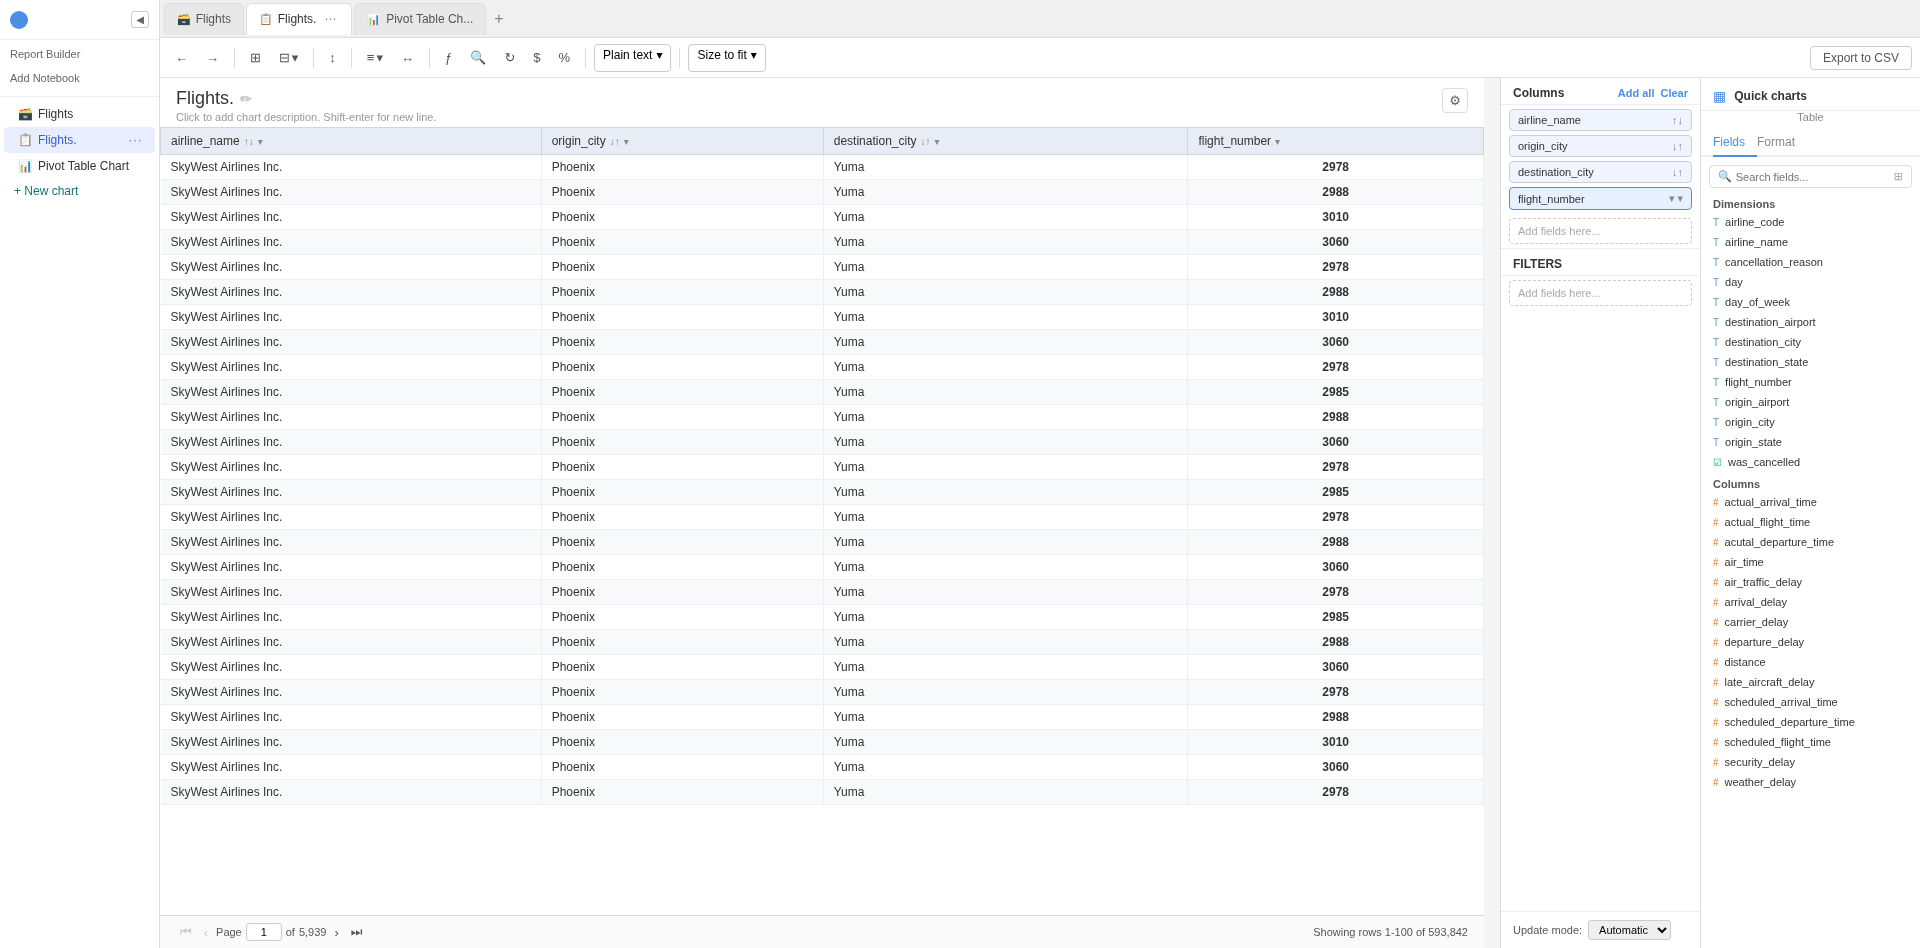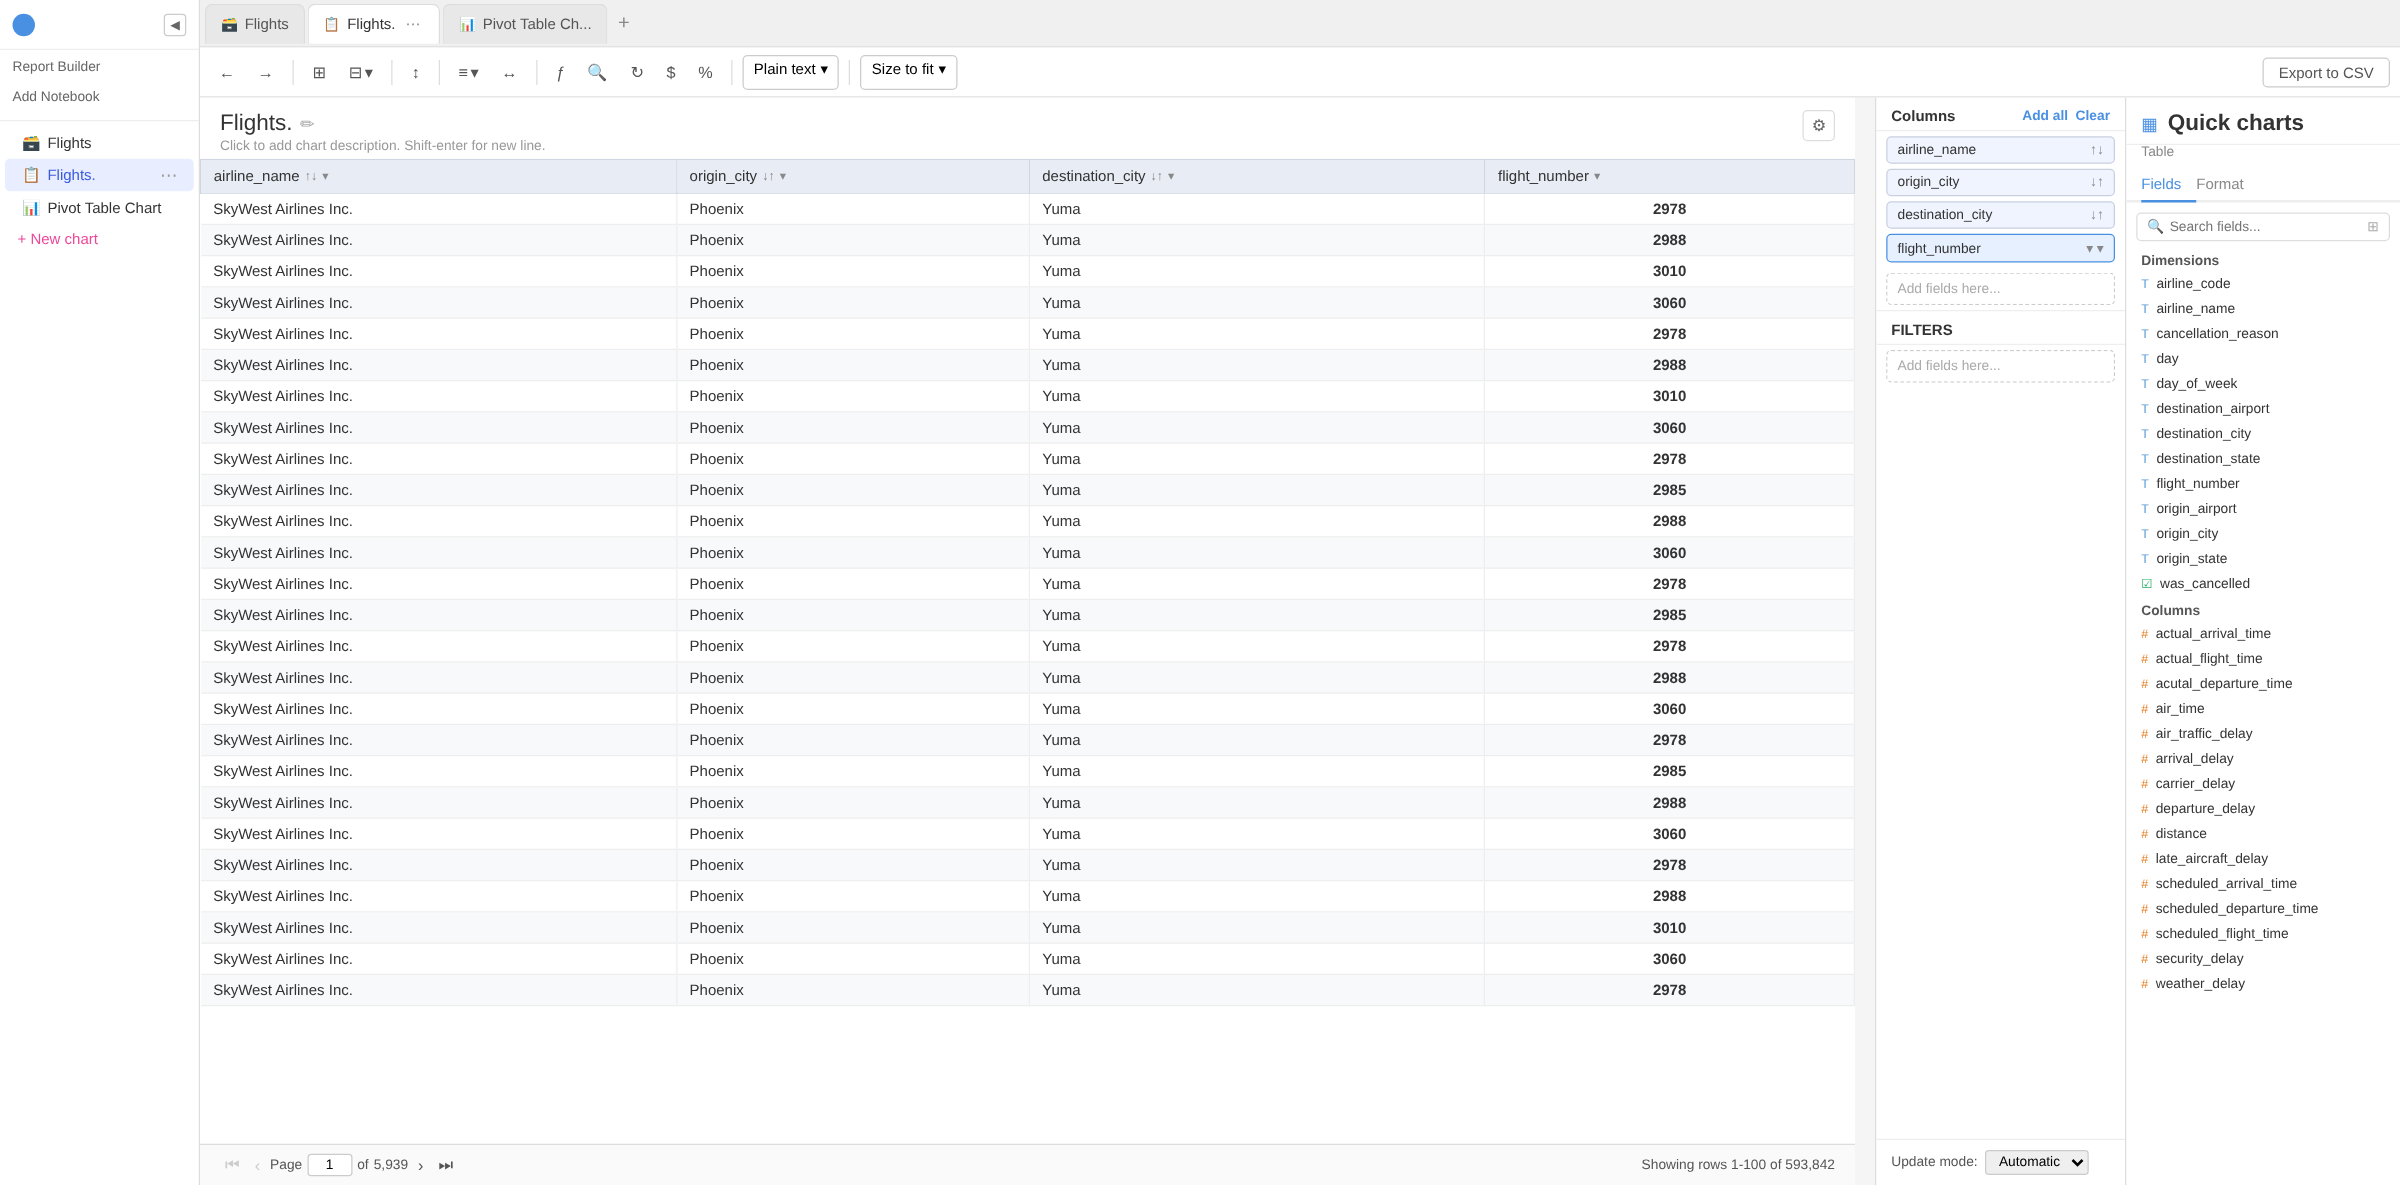--- a/index.html
+++ b/index.html
@@ -59,21 +59,21 @@
     }
     .sidebar-item.active { background: #e8eeff; color: #3b5bdb; }
     .sidebar-item .item-icon { font-size: 12px; }
     .sidebar-more-btn {
       background: none; border: none; cursor: pointer;
       margin-left: auto; color: #999; font-size: 14px;
       padding: 0 3px;
     }
     .sidebar-add {
       padding: 5px 10px 5px 14px;
-      color: #ec4899;
+      color: #0f766e;
       cursor: pointer;
       font-size: 12px;
       display: flex;
       align-items: center;
       gap: 4px;
     }
 
     
     #main {
       flex: 1;
@@ -299,22 +299,22 @@
       flex-shrink: 0;
     }
     .qc-header {
       display: flex;
       align-items: center;
       gap: 8px;
       padding: 10px 12px 6px;
       border-bottom: 1px solid #eee;
     }
     .qc-icon { font-size: 14px; color: #4a90e2; }
-    .qc-title { font-size: 18px; font-weight: 600; color: #333; }
-    .qc-subtitle { font-size: 11px; color: #888; padding: 0 12px 6px; }
+    .qc-title { font-size: 12px; font-weight: 600; color: #333; }
+    .qc-subtitle { font-size: 11px; color: #888; padding: 0 12px 6px; text-align: center; }
     .qc-tabs {
       display: flex;
       border-bottom: 2px solid #eee;
       padding: 0 12px;
     }
     .qc-tab {
       padding: 6px 12px 6px 0;
       font-size: 12px;
       cursor: pointer;
       color: #888;

